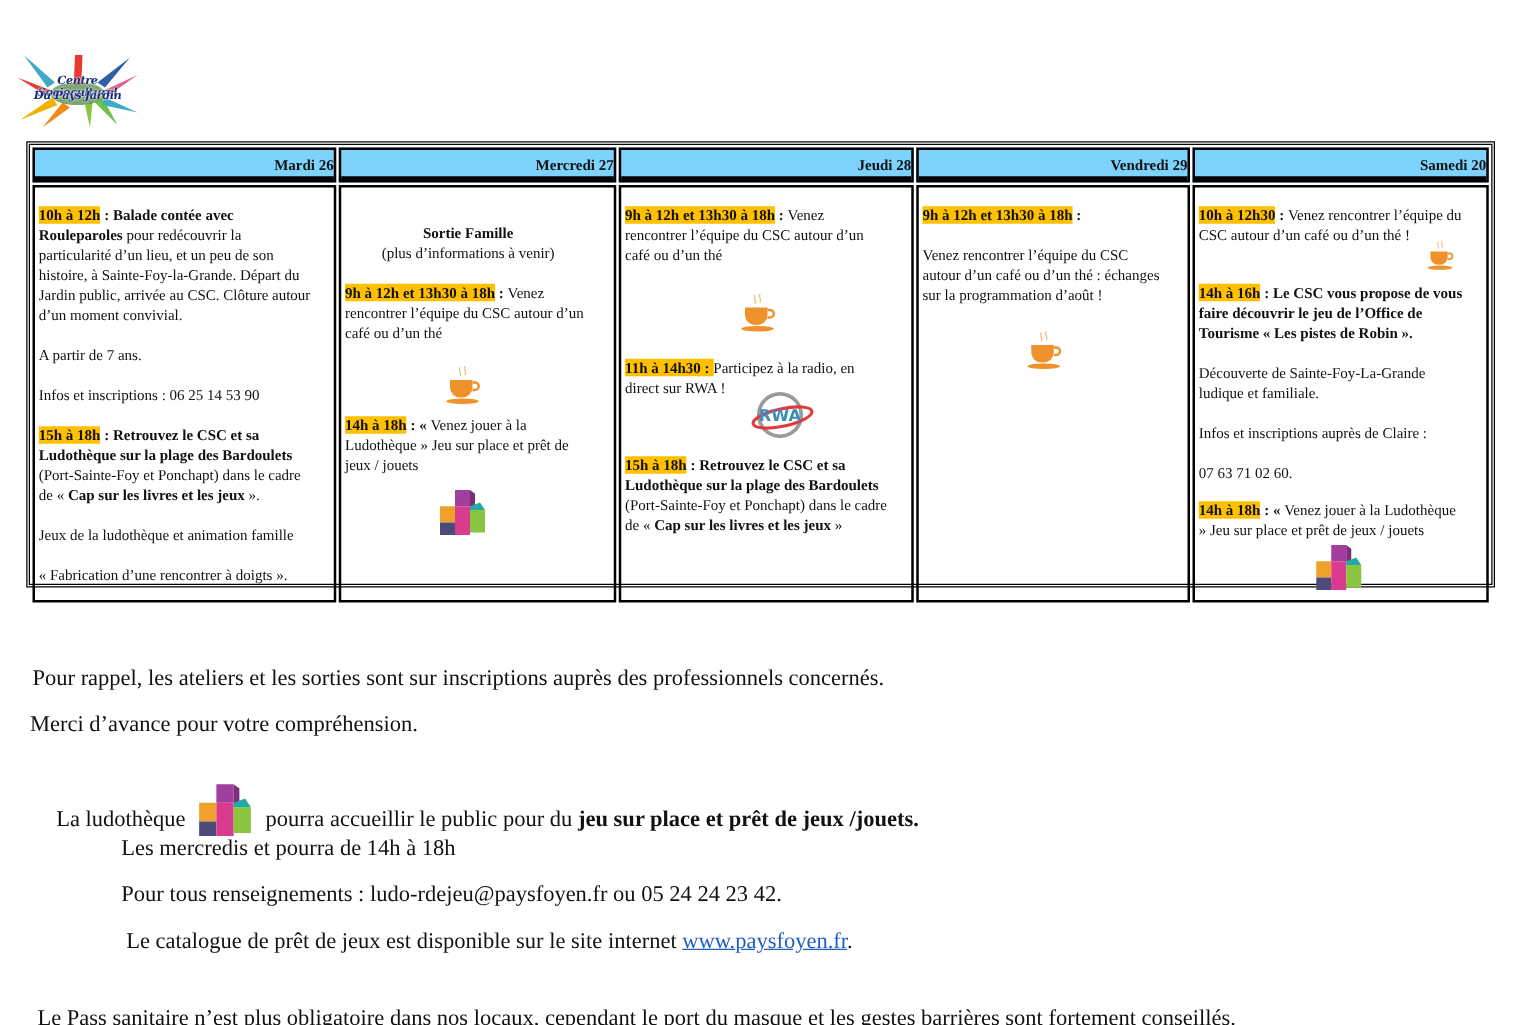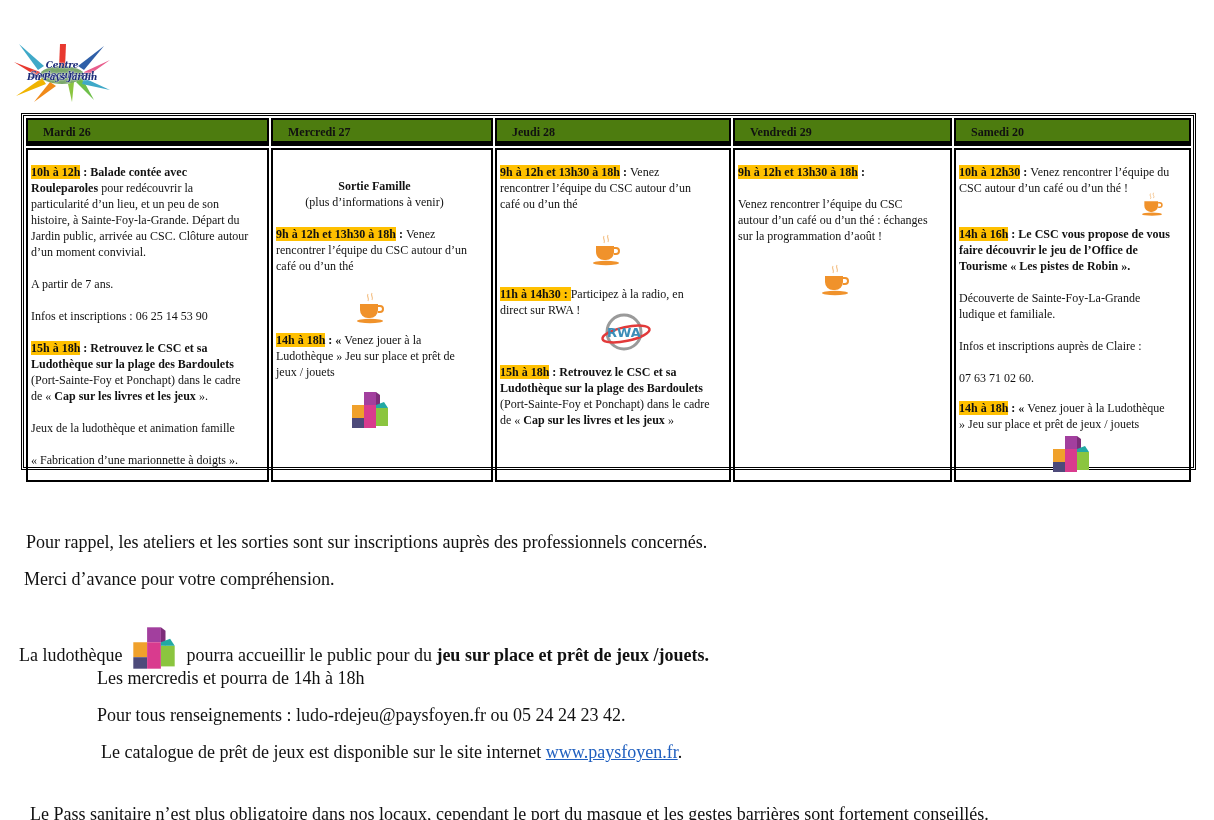--- a/index.html
+++ b/index.html
@@ -15,22 +15,22 @@
                text-shadow: 0 0 1px #fff, 0 0 2px #fff; }
   .logo-text.l1 { top: 16px; }
   .logo-text.l2 { top: 28px; }
 
   
   .planning { position: absolute; left: 21px; top: 113px; width: 1175px; height: 357px;
               border: 3px double #000; box-sizing: border-box; background:#fff; }
   .planning table { border-collapse: separate; border-spacing: 2px; width: 100%; height: 100%;
                     table-layout: fixed; }
   .planning td, .planning th { border: 2px solid #000; vertical-align: top; padding: 0; }
-  .planning th { background: #4d7c0f; height: 24px; font-weight: bold; font-size: 12px;
-                 text-align: left; vertical-align: middle; box-shadow: inset 0 -3px 0 #000; padding-left: 15px; }
+  .planning th { background: #7dd3fc; height: 24px; font-weight: bold; font-size: 12px;
+                 text-align: right; vertical-align: middle; box-shadow: inset 0 -3px 0 #000; padding-left: 15px; }
   .planning td { font-size: 12px; line-height: 16px; padding: 14px 18px 2px 3px; }
 
   .hl { background: #ffc000; font-weight: bold; }
   .b { font-weight: bold; }
   .blk { display: block; margin-top: 16px; }
   .gap { display: block; height: 16px; }
   .center { text-align: center; display: block; }
   .right { text-align: right; display: block; }
 
   .icon-wrap { display: block; text-align: center; }
@@ -89,21 +89,21 @@
         <td>
           <span>
             <span class="hl">10h à 12h</span><span class="b"> : Balade contée avec Rouleparoles</span><span> pour redécouvrir  la particularité d’un lieu, et un peu de son histoire, à Sainte-Foy-la-Grande. Départ du Jardin public, arrivée au CSC. Clôture autour d’un moment convivial.</span>
             <span class="blk">A partir de 7 ans.</span>
             <span class="blk">Infos et inscriptions : 06 25 14 53 90</span>
           </span>
           <span class="gap"></span>
           <span>
             <span class="hl">15h à 18h</span><span class="b"> : Retrouvez le CSC et sa Ludothèque sur la plage des Bardoulets</span><span> (Port-Sainte-Foy et Ponchapt) dans le cadre de « </span><span class="b">Cap sur les livres et les jeux</span><span> ».</span>
             <span class="blk">Jeux de la ludothèque et animation famille</span>
-            <span class="blk">« Fabrication d’une marionnette à doigts ».</span>
+            <span class="blk">« Fabrication d’une rencontrer à doigts ».</span>
           </span>
         </td>
 
         <td style="padding-top:28px">
           <span class="center b">Sortie Famille</span>
           <span class="center">(plus d’informations à venir)</span>
           <span class="gap"></span>
           <span>
             <span class="hl">9h à 12h et 13h30 à 18h</span><span class="b"> : </span><span>Venez rencontrer l’équipe du CSC autour d’un café ou d’un thé</span>
           </span>
@@ -209,21 +209,21 @@
           </span>
         </td>
       </tr>
     </tbody>
   </table>
 </div>
 
 <div class="notes">
   <div class="line" style="left:26px;top:532px">Pour rappel, les ateliers et les sorties sont sur inscriptions auprès des professionnels concernés.</div>
   <div class="line" style="left:24px;top:569px">Merci d’avance pour votre compréhension.</div>
-  <div class="line" style="left:19px;top:631px">
+  <div class="line" style="left:45px;top:631px">
     <span>La ludothèque</span><span class="inline-cubes"><svg width="52" height="46" viewBox="0 0 42 40">
           <polygon points="15,2 27,2 27,15 15,15" fill="#a23f9e"></polygon>
           <polygon points="27,2 31,5 31,18 27,15" fill="#7d2d79"></polygon>
           <polygon points="3,15 15,15 15,28 3,28" fill="#f0a12b"></polygon>
           <polygon points="3,28 15,28 15,38 3,38" fill="#4d4a7a"></polygon>
           <polygon points="15,15 27,15 27,38 15,38" fill="#d93b8e"></polygon>
           <polygon points="27,18 39,18 39,36 27,36" fill="#8bc53f"></polygon>
           <polygon points="27,15 35,12 39,18 27,18" fill="#22a9a4"></polygon>
         </svg></span><span>pourra accueillir le public pour du </span><span class="b">jeu sur place et prêt de jeux /jouets.</span>
   </div>

